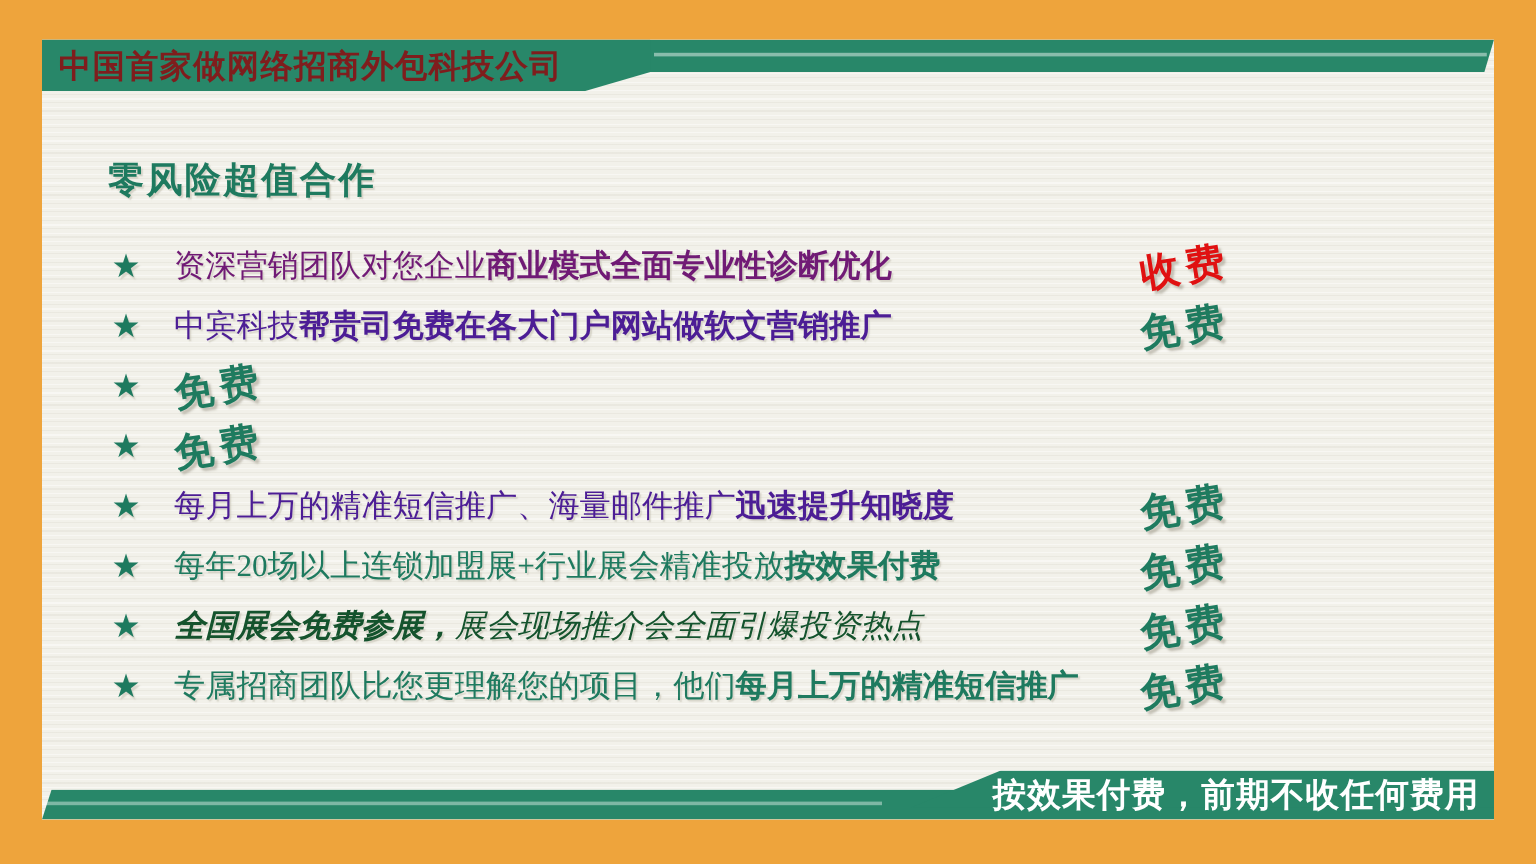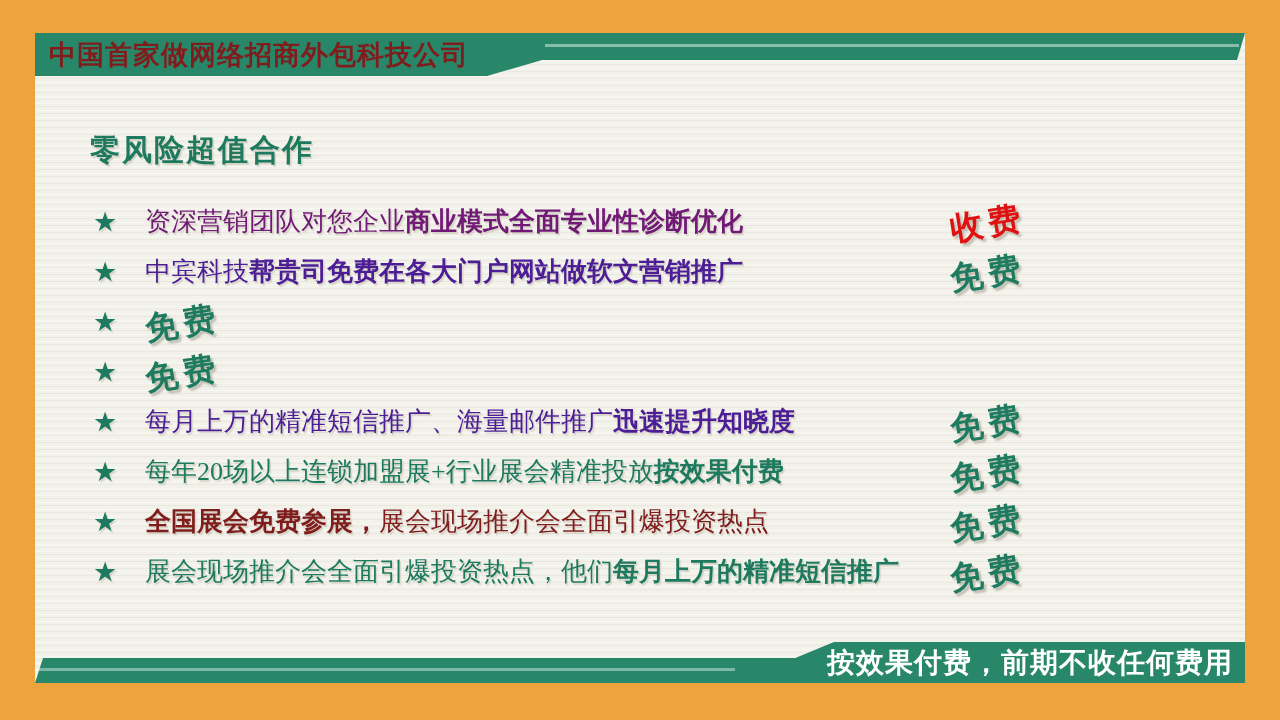--- a/index.html
+++ b/index.html
@@ -118,26 +118,26 @@
       <span class="rowtext" style="color: #4c1d95;"><span>每月上万的精准短信推广、海量邮件推广</span><span class="b">迅速提升知晓度</span></span>
       <span class="fee" style="color: rgb(30, 123, 95);">免费</span>
     </div>
     <div class="row">
       <span class="star" style="color: rgb(30, 122, 95);">★</span>
       <span class="rowtext" style="color: rgb(30, 122, 95);"><span>每年20场以上连锁加盟展+行业展会精准投放</span><span class="b">按效果付费</span></span>
       <span class="fee" style="color: rgb(30, 123, 95);">免费</span>
     </div>
     <div class="row">
       <span class="star" style="color: rgb(30, 122, 95);">★</span>
-      <span class="rowtext" style="color: #7f1d1d;"><span class="b">全国展会免费参展，</span><span>展会现场推介会全面引爆投资热点</span></span>
+      <span class="rowtext" style="color: #14532d; font-style: italic;"><span class="b">全国展会免费参展，</span><span>展会现场推介会全面引爆投资热点</span></span>
       <span class="fee" style="color: rgb(30, 123, 95);">免费</span>
     </div>
     <div class="row">
       <span class="star" style="color: rgb(30, 122, 95);">★</span>
-      <span class="rowtext" style="color: rgb(30, 122, 95);"><span>展会现场推介会全面引爆投资热点，他们</span><span class="b">每月上万的精准短信推广</span></span>
+      <span class="rowtext" style="color: rgb(30, 122, 95);"><span>专属招商团队比您更理解您的项目，他们</span><span class="b">每月上万的精准短信推广</span></span>
       <span class="fee" style="color: rgb(30, 123, 95);">免费</span>
     </div>
   </div>
 
 <div class="footer-strip" style="background-color: rgb(40, 135, 105);"></div>
 <div class="footer-line"></div>
 <div class="footer-block" style="background-color: rgb(40, 135, 105);">
   <div class="footer-text">按效果付费，前期不收任何费用</div>
 </div>
 

